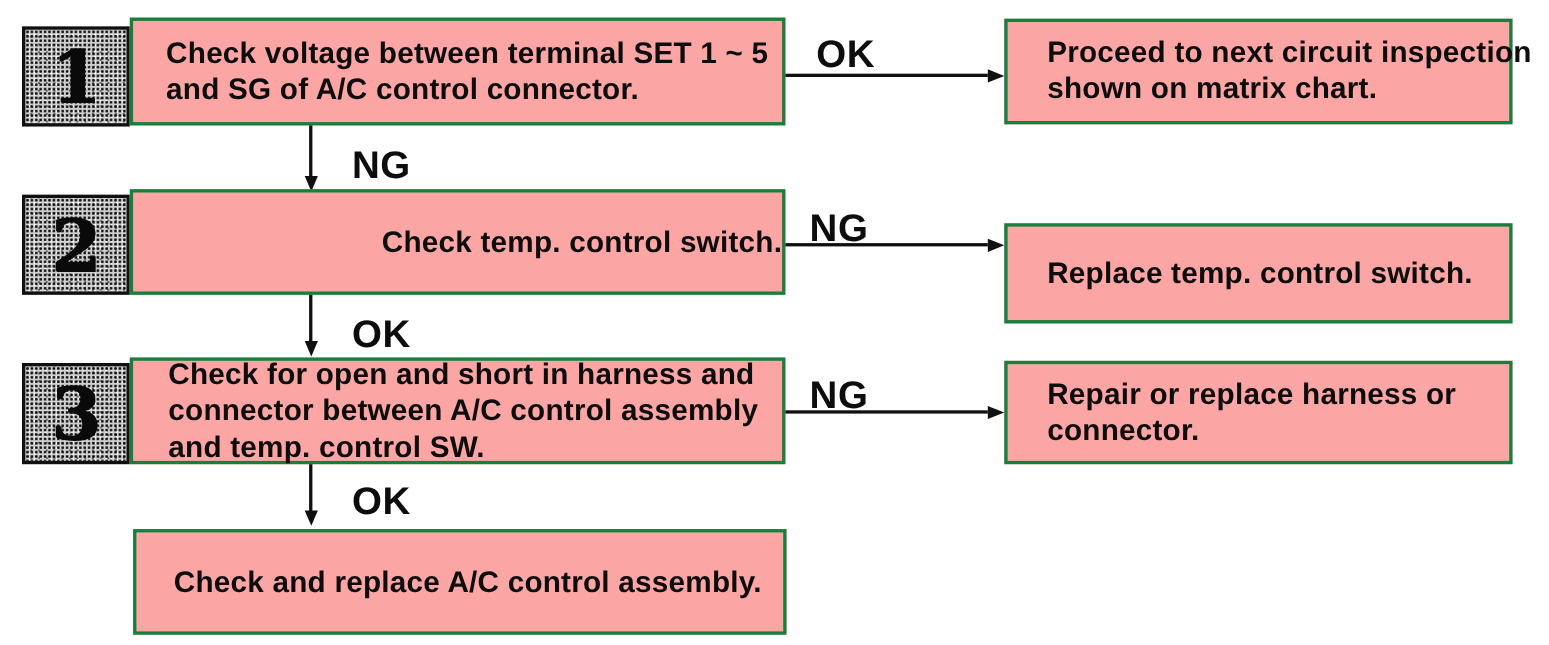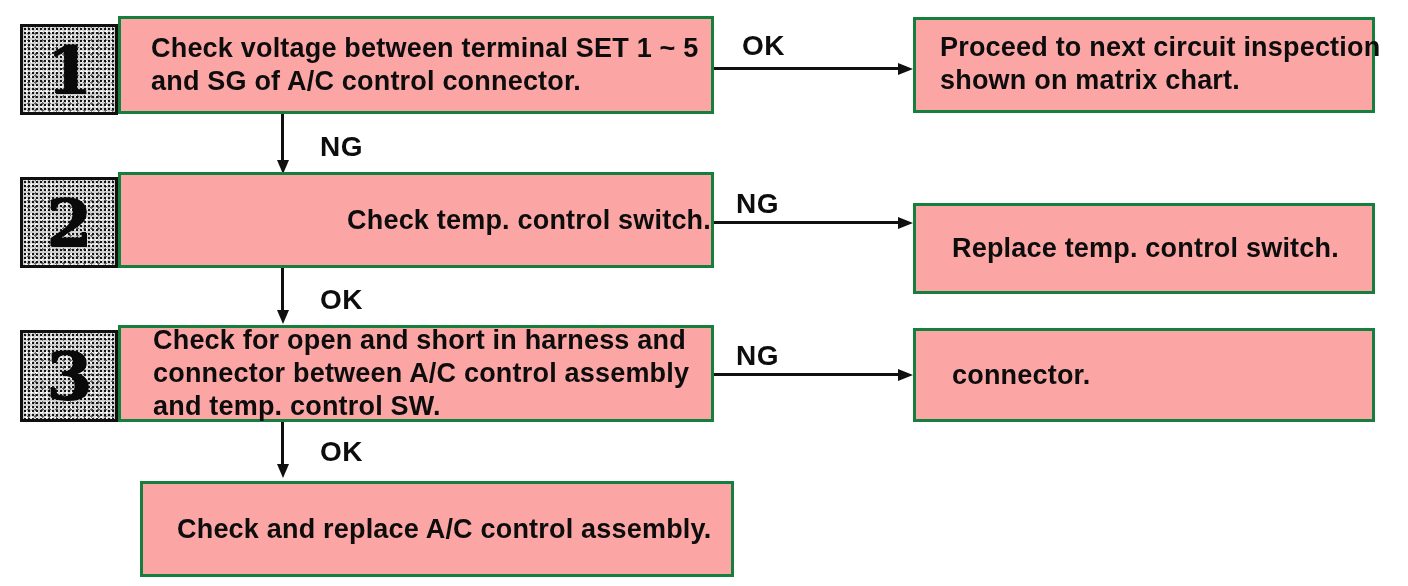--- a/index.html
+++ b/index.html
@@ -55,21 +55,21 @@
     font-size: 27px;
     line-height: 33px;
     letter-spacing: 0.2px;
     white-space: nowrap;
   }
 
   
   .lbl {
     position: absolute;
     font-weight: bold;
-    font-size: 28px;
+    font-size: 35px;
     line-height: 1;
     letter-spacing: 0.5px;
   }
 
   
   .vline { position: absolute; width: 3px; background: #101010; }
   .hline { position: absolute; height: 3px; background: #101010; }
   .head-down {
     position: absolute; width: 0; height: 0;
     border-left: 6px solid transparent;
@@ -94,21 +94,21 @@
 
   <div class="pbox" style="left:118px; top:16px; width:596px; height:98px; padding-left:30px;">
     <div class="line">Check voltage between terminal SET 1 ~ 5</div>
     <div class="line">and SG of A/C control connector.</div>
   </div>
 
   <div class="lbl" style="left:742px; top:32px;">OK</div>
   <div class="hline" style="left:714px; top:67px; width:184px;"></div>
   <div class="head-right" style="left:898px; top:63px;"></div>
 
-  <div class="pbox top-align" style="left:913px; top:17px; width:462px; height:96px; padding:11px 10px 0 24px;">
+  <div class="pbox top-align" style="left:913px; top:17px; width:462px; height:96px; padding:11px 10px 0 36px;">
     <div class="line">Proceed to next circuit inspection</div>
     <div class="line">shown on matrix chart.</div>
   </div>
 
   <div class="vline" style="left:281px; top:114px; height:48px;"></div>
   <div class="head-down" style="left:277px; top:160px;"></div>
   <div class="lbl" style="left:320px; top:133px;">NG</div>
 
   <div class="badge" style="left:20px; top:177px; height:91px;">
     <span class="num">2</span>
@@ -138,24 +138,25 @@
     <div class="line">Check for open and short in harness and</div>
     <div class="line">connector between A/C control assembly</div>
     <div class="line">and temp. control SW.</div>
   </div>
 
   <div class="lbl" style="left:736px; top:342px;">NG</div>
   <div class="hline" style="left:714px; top:373px; width:184px;"></div>
   <div class="head-right" style="left:898px; top:369px;"></div>
 
   <div class="pbox" style="left:913px; top:328px; width:462px; height:94px; padding-left:36px;">
+    <div class="line">Repair or replace harness or</div>
     <div class="line">connector.</div>
   </div>
 
   <div class="vline" style="left:281px; top:422px; height:44px;"></div>
   <div class="head-down" style="left:277px; top:464px;"></div>
   <div class="lbl" style="left:320px; top:438px;">OK</div>
 
-  <div class="pbox" style="left:121px; top:481px; width:594px; height:96px; padding-left:34px;margin-left:19px;">
+  <div class="pbox" style="left:121px; top:481px; width:594px; height:96px; padding-left:34px;">
     <div class="line">Check and replace A/C control assembly.</div>
   </div>
 
 </div>
 
 </body></html>

